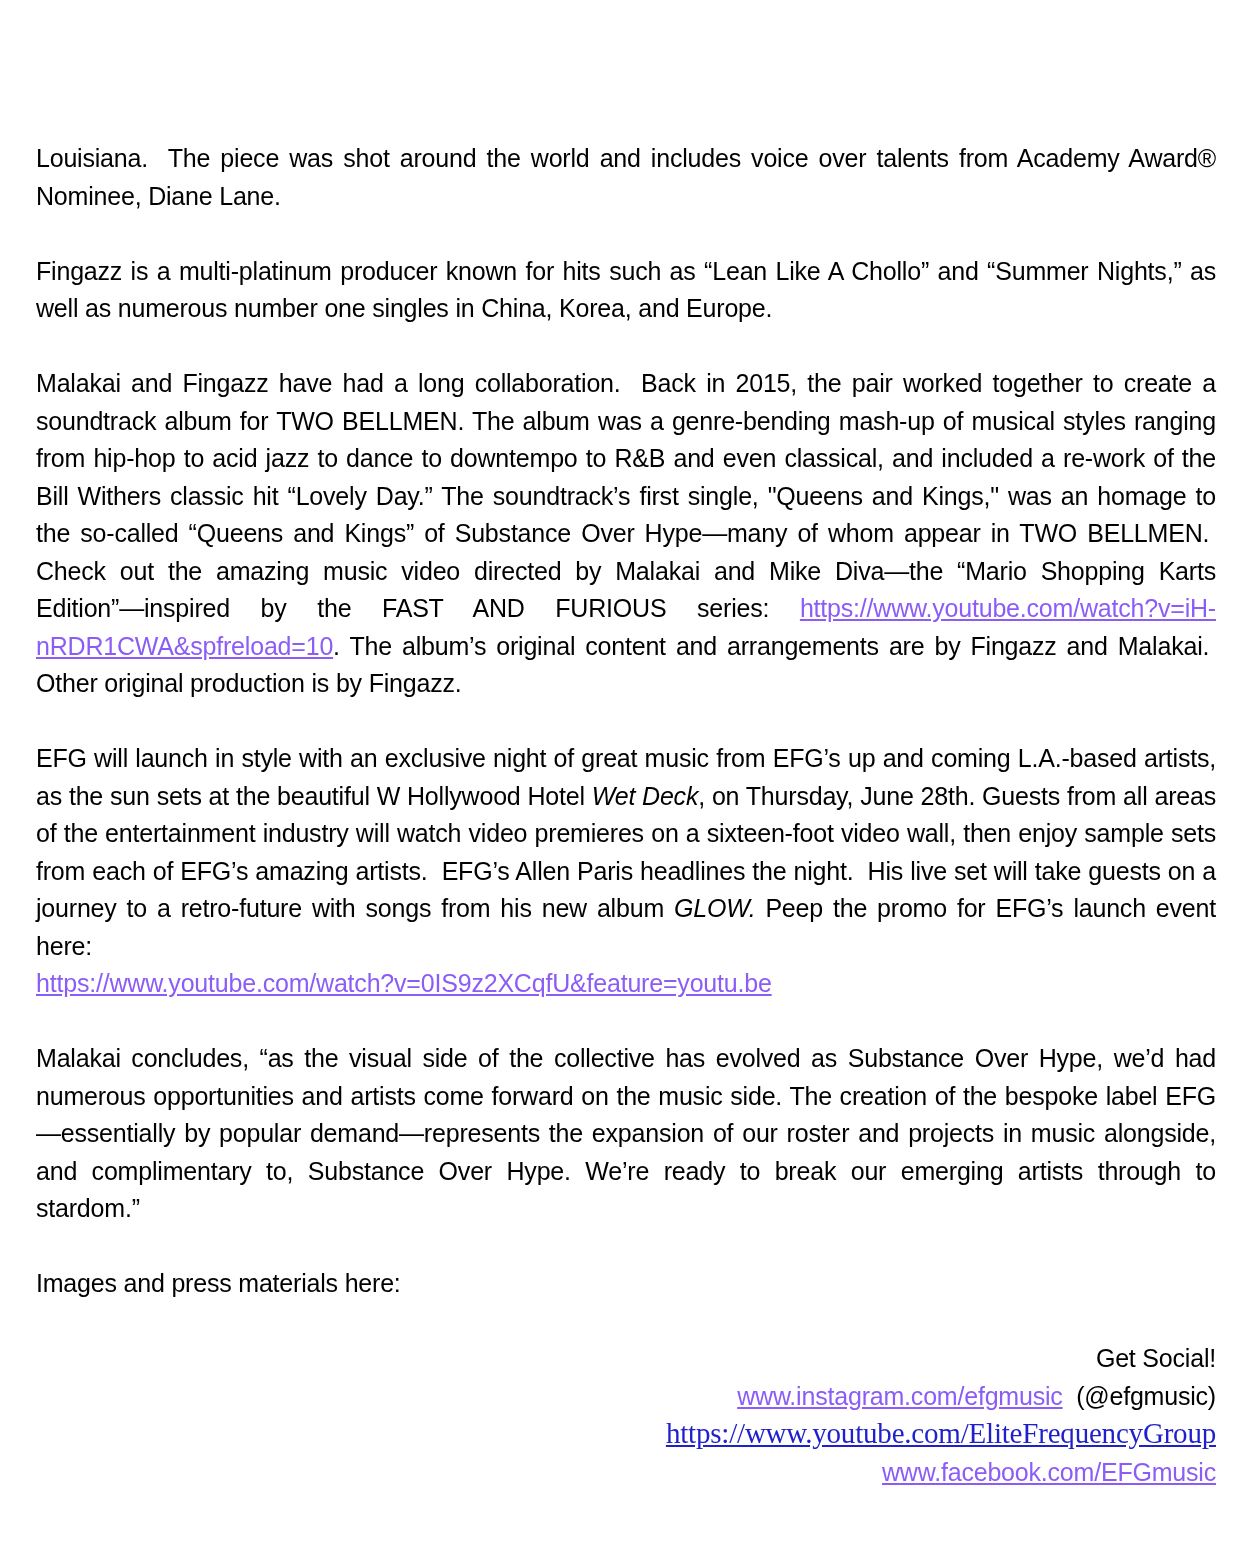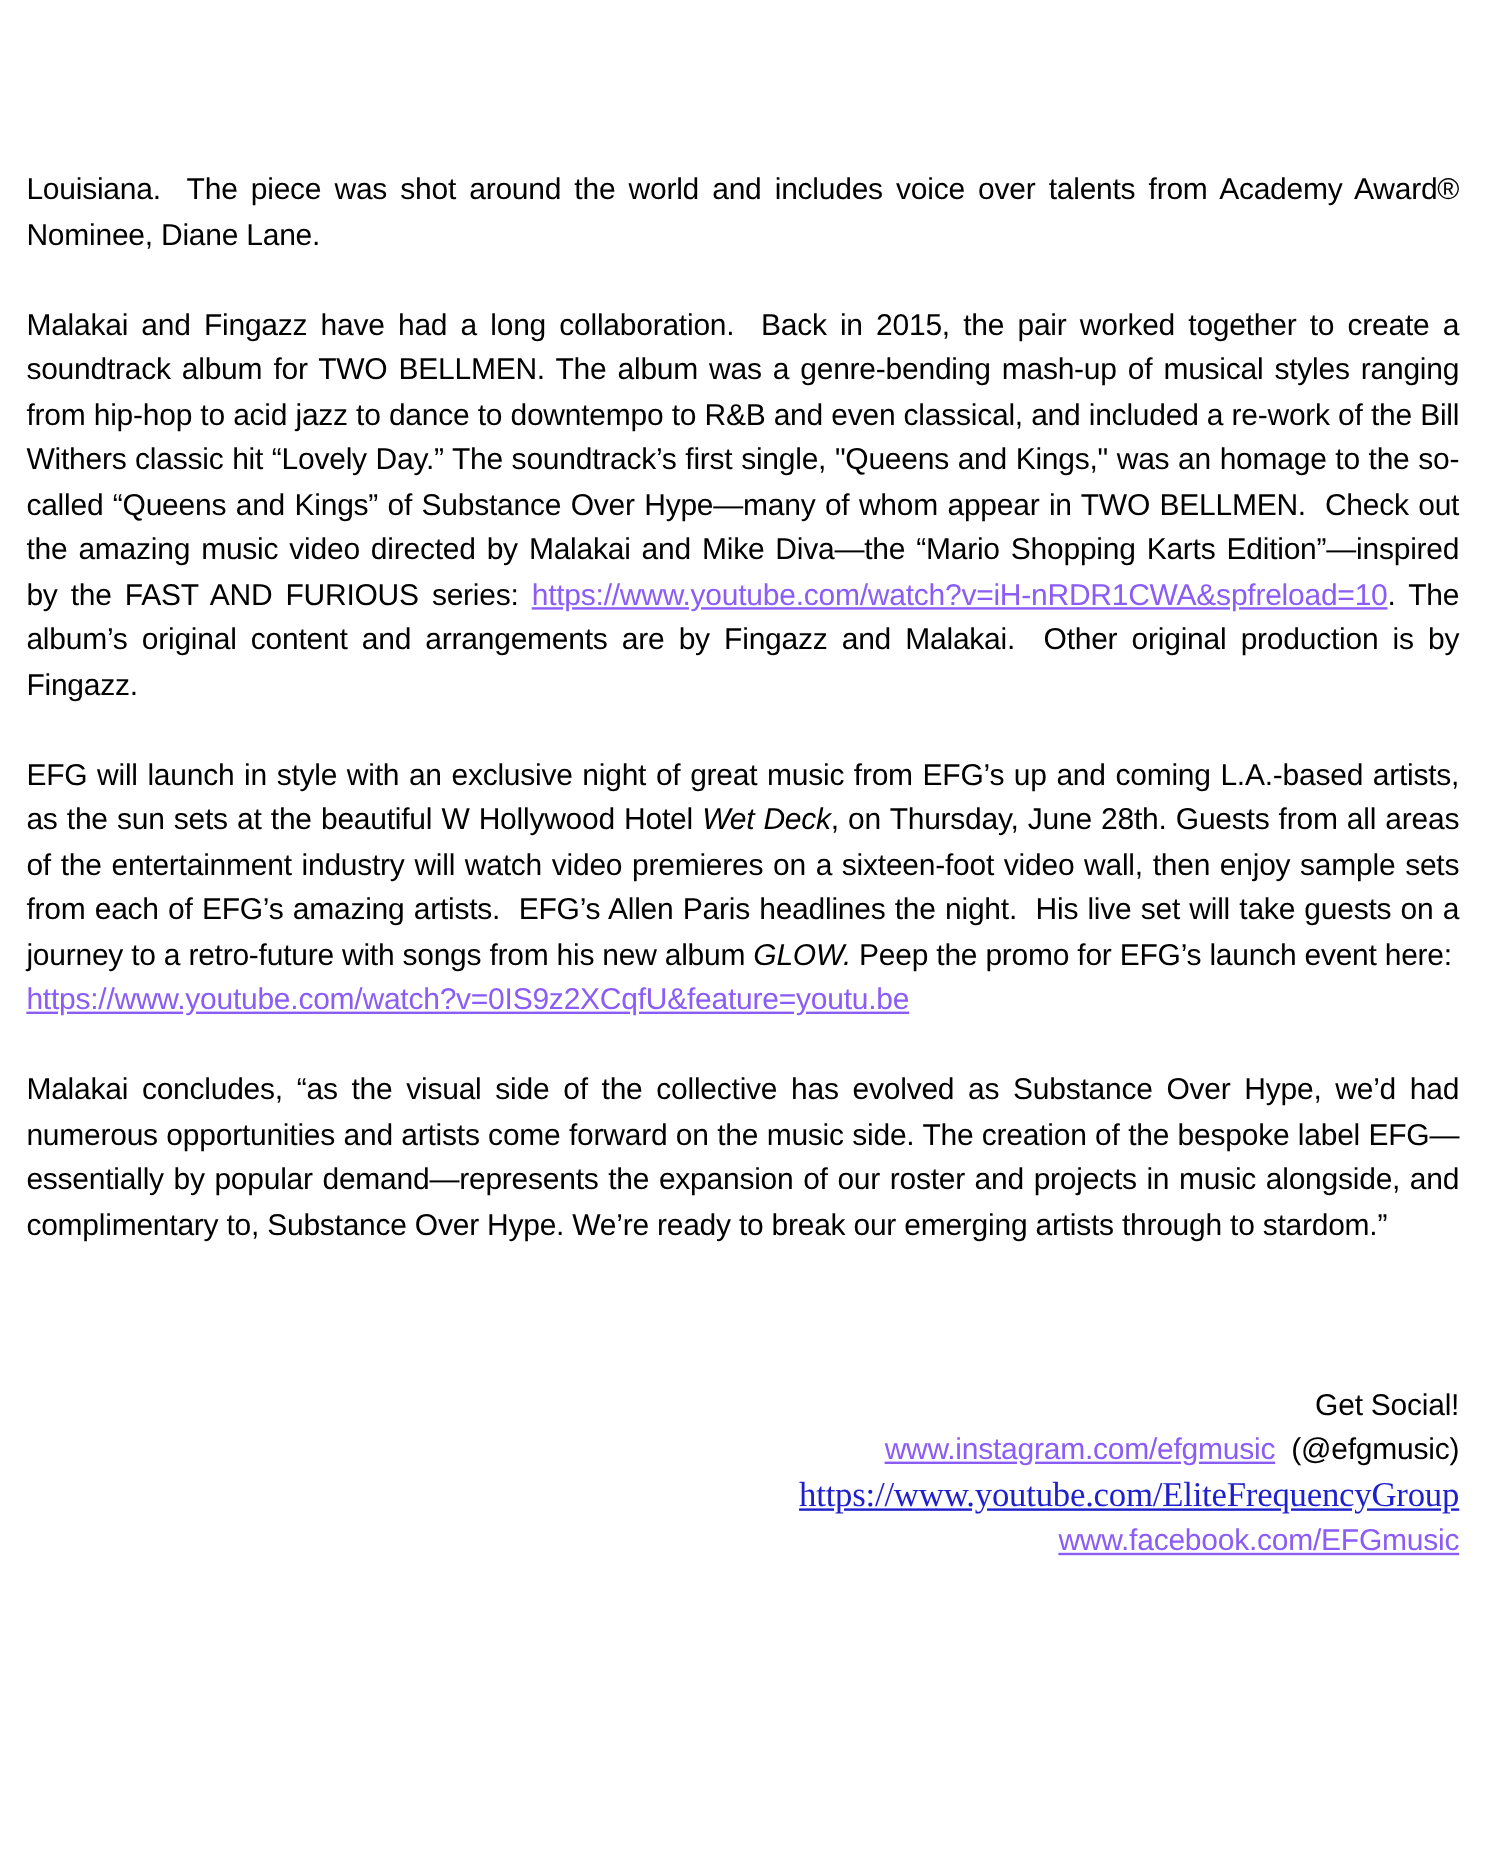--- a/index.html
+++ b/index.html
@@ -11,21 +11,21 @@
     width: 1242px;
     height: 1555px;
     overflow: hidden;
     font-family: "Liberation Sans", sans-serif;
     font-size: 25px;
     line-height: 37.5px;
     color: #000000;
     letter-spacing: -0.2px;
   }
   .doc {
-    padding: 140px 26px 0 22px;
+    padding: 140px 26px 0 36px;
   }
   .para {
     margin: 0 0 37.5px 0;
     text-align: justify;
   }
   .para.center {
     text-align: right;
   }
   .para.tight {
     margin-bottom: 0;
@@ -41,21 +41,22 @@
     text-decoration: underline;
     cursor: pointer;
   }
   a.hyperlink.serif { color: #1F1FCC; }
 </style>
 </head>
 <body>
 
 <main class="doc">
     <p class="para"><span>Louisiana.&nbsp; The piece was shot around the world and includes voice over talents from Academy Award® Nominee, Diane Lane.</span></p>
+    <p class="para"><span>Fingazz is a multi-platinum producer known for hits such as “Lean Like A Chollo” and “Summer Nights,” as well as numerous number one singles in China, Korea, and Europe.</span></p>
     <p class="para"><span>Malakai and Fingazz have had a long collaboration.&nbsp; Back in 2015, the pair worked together to create a soundtrack album for TWO BELLMEN. The album was a genre-bending mash-up of musical styles ranging from hip-hop to acid jazz to dance to downtempo to R&amp;B and even classical, and included a re-work of the Bill Withers classic hit “Lovely Day.” The soundtrack’s first single, "Queens and Kings," was an homage to the so-called “Queens and Kings” of Substance Over Hype—many of whom appear in TWO BELLMEN.&nbsp; Check out the amazing music video directed by Malakai and Mike Diva—the “Mario Shopping Karts Edition”—inspired by the FAST AND FURIOUS series: </span><a class="hyperlink" href="#">https://www.youtube.com/watch?v=iH-nRDR1CWA&amp;spfreload=10</a><span>. The album’s original content and arrangements are by Fingazz and Malakai.&nbsp; Other original production is by Fingazz.</span></p>
     <p class="para"><span>EFG will launch in style with an exclusive night of great music from EFG’s up and coming L.A.-based artists, as the sun sets at the beautiful </span><span class="bold">W Hollywood Hotel</span><span> </span><span class="italic">Wet Deck</span><span>, on Thursday, June 28th. Guests from all areas of the entertainment industry will watch video premieres on a sixteen-foot video wall, then enjoy sample sets from each of EFG’s amazing artists.&nbsp; EFG’s Allen Paris headlines the night.&nbsp; His live set will take guests on a journey to a retro-future with songs from his new album </span><span class="italic">GLOW.</span><span> Peep the promo for EFG’s launch event here:</span><br><a class="hyperlink" href="#">https://www.youtube.com/watch?v=0IS9z2XCqfU&amp;feature=youtu.be</a></p>
     <p class="para"><span>Malakai concludes, “as the visual side of the collective has evolved as Substance Over Hype, we’d had numerous opportunities and artists come forward on the music side. The creation of the bespoke label EFG—essentially by popular demand—represents the expansion of our roster and projects in music alongside, and complimentary to, Substance Over Hype. We’re ready to break our emerging artists through to stardom.”</span></p>
-    <p class="para"><br></p>
+    <p class="para"><span>Images and press materials here:</span><br></p>
     <p class="para center tight"><span>Get Social!</span></p>
     <p class="para center tight"><a class="hyperlink" href="#">www.instagram.com/efgmusic</a><span>&nbsp; (@efgmusic)</span></p>
     <p class="para center tight"><a class="hyperlink serif" href="#">https://www.youtube.com/EliteFrequencyGroup</a></p>
     <p class="para center tight"><a class="hyperlink" href="#">www.facebook.com/EFGmusic</a></p>
   </main>
 
 </body></html>

